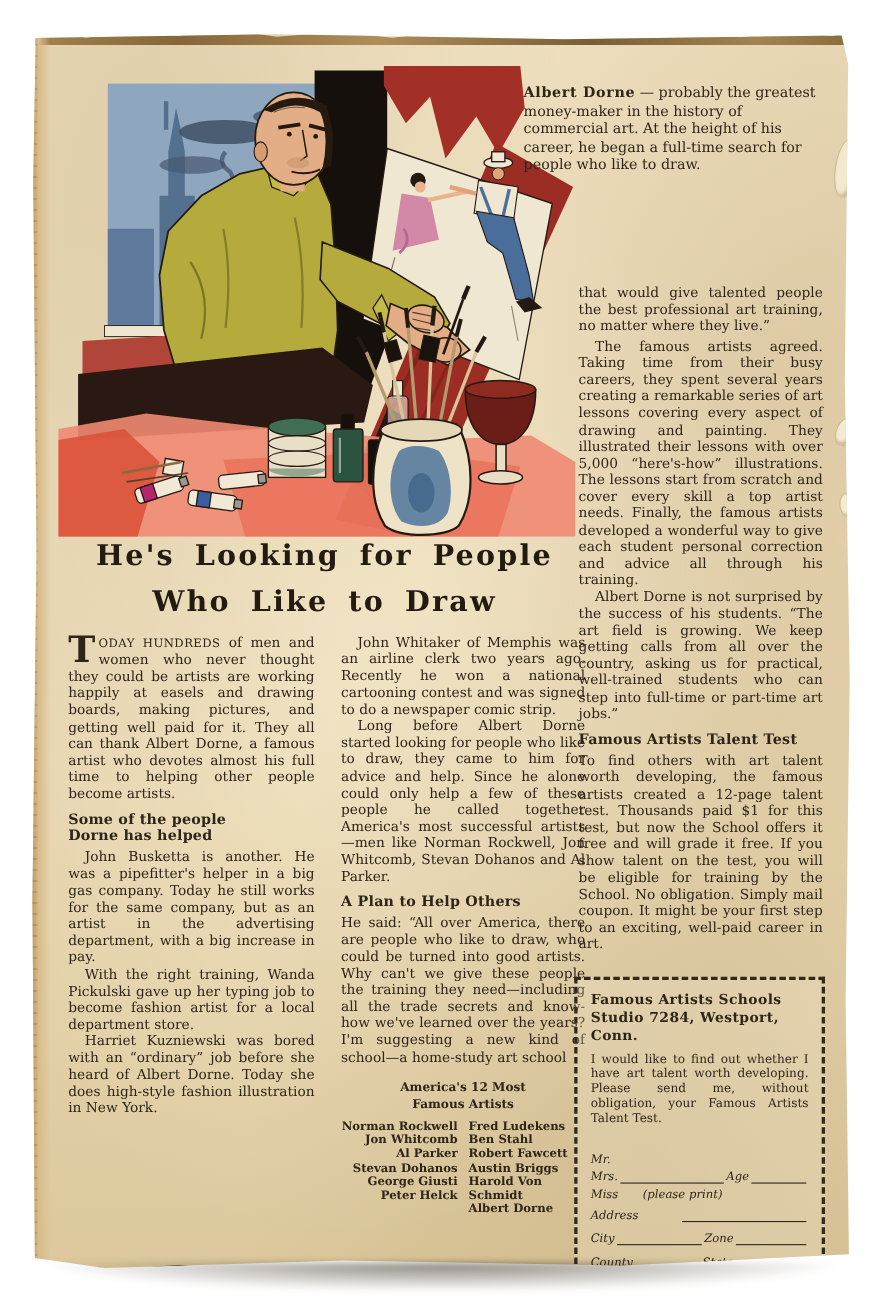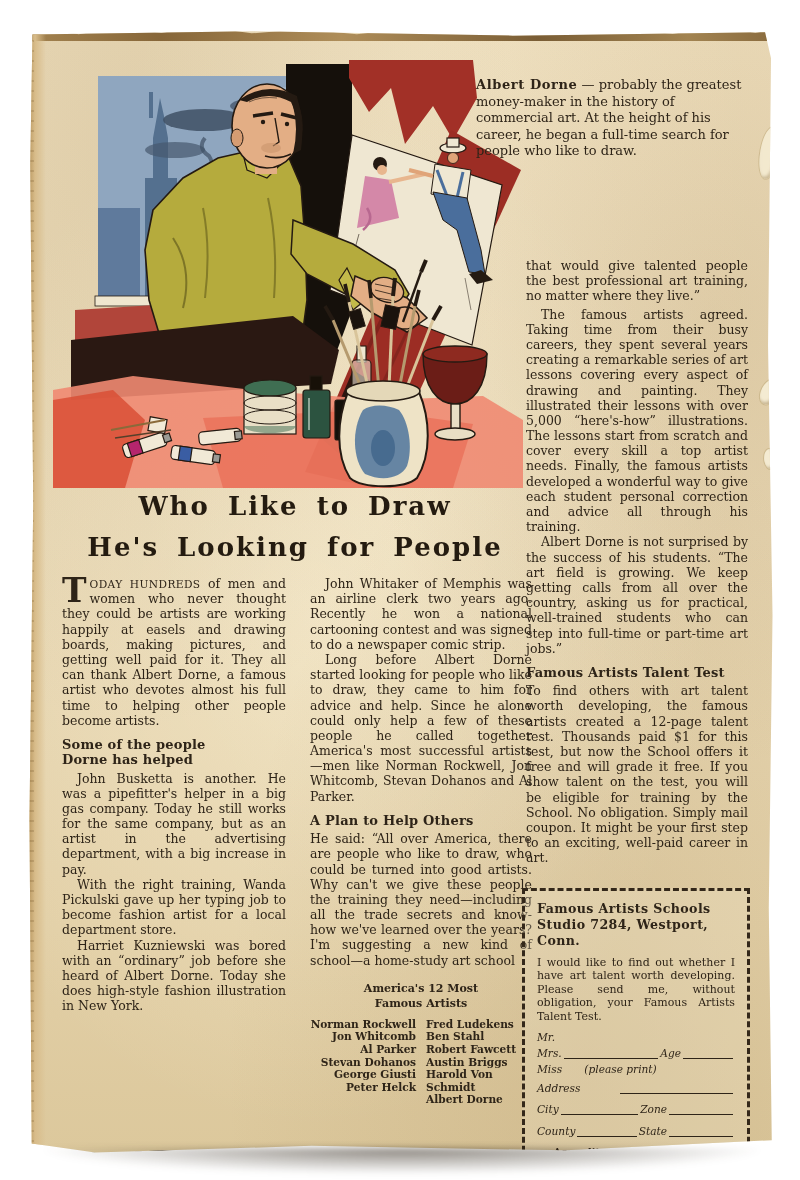--- a/index.html
+++ b/index.html
@@ -90,21 +90,21 @@
   .artists .rgt{width:50%;text-align:left;padding-left:5px;}
 
   .coupon{
     position:absolute;left:494px;top:858px;width:228px;
     border:3px dashed #34281a;
     padding:10px 12px 9px 12px;box-sizing:border-box;
     background:rgba(245,235,210,0.25);
   }
   .coupon .ct{font-weight:bold;font-size:12.6px;line-height:16px;letter-spacing:.4px;}
   .coupon .cb{font-size:11px;line-height:13.4px;text-align:justify;margin-top:7px;}
-  .fields{margin-top:8px;font-style:italic;font-size:10.6px;line-height:12px;}
+  .fields{margin-top:25px;font-style:italic;font-size:10.6px;line-height:12px;}
   .frow{display:flex;align-items:flex-end;margin-top:4px;}
   .ln{flex:1;border-bottom:1.4px solid #2e2418;height:9px;margin:0 2px;}
   .ln.short{flex:0 0 50px;}
   .ln.med{flex:0 0 64px;}
   .pp{flex:1;text-align:center;font-style:italic;}
   .accr{margin-top:9px;text-align:center;font-weight:bold;font-size:9.9px;line-height:11.8px;padding:0 6px;}
 </style>
 </head>
 <body>
 
@@ -276,22 +276,22 @@
       <path d="M310,352 C298,372 300,402 312,416 C330,424 348,420 354,408 C360,390 356,364 346,352 C334,346 318,346 310,352 Z" fill="#4d749c" opacity="0.85"></path>
       <ellipse cx="330" cy="390" rx="12" ry="18" fill="#3a5f86" opacity="0.7"></ellipse>
     </g>
   </svg>
 
   <div class="caption">
     <b>Albert Dorne</b><span> — probably the greatest money-maker in the history of commercial art. At the height of his career, he began a full-time search for people who like to draw.</span>
   </div>
 
   <div class="headline">
+    <div>He's Looking for People</div>
     <div>Who Like to Draw</div>
-    <div>He's Looking for People</div>
   </div>
 
   <div class="col col-left">
     <p class="noind"><span class="dropcap">T</span><span class="sc">ODAY HUNDREDS</span><span> of men and women who never thought they could be artists are working happily at easels and drawing boards, making pictures, and getting well paid for it. They all can thank Albert Dorne, a famous artist who devotes almost his full time to helping other people become artists.</span></p>
     <div class="subhead">
       <div>Some of the people</div>
       <div>Dorne has helped</div>
     </div>
     <p class="ind">John Busketta is another. He was a pipefitter's helper in a big gas company. Today he still works for the same company, but as an artist in the advertising department, with a big increase in pay.</p>
     <p class="ind">With the right training, Wanda Pickulski gave up her typing job to become fashion artist for a local department store.</p>

